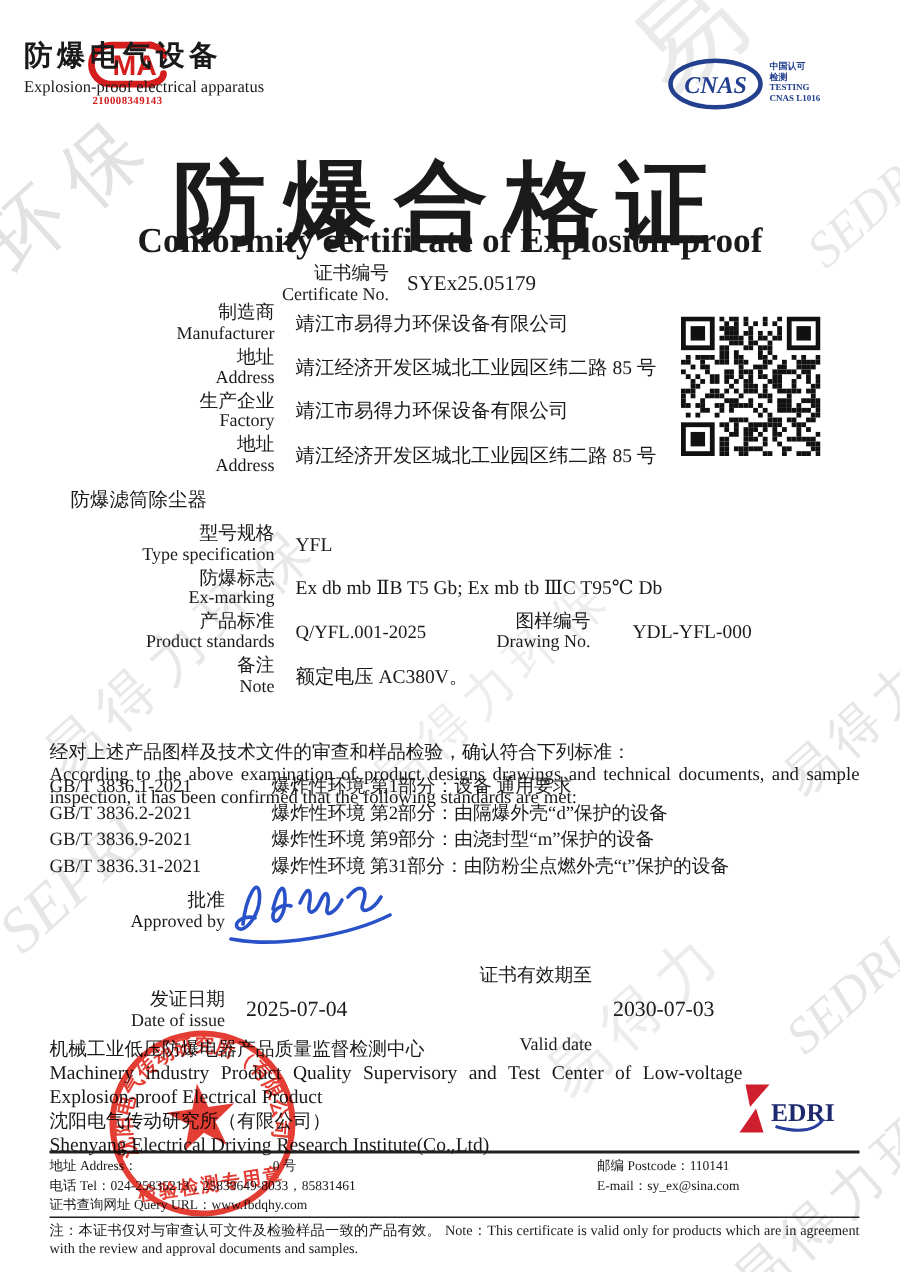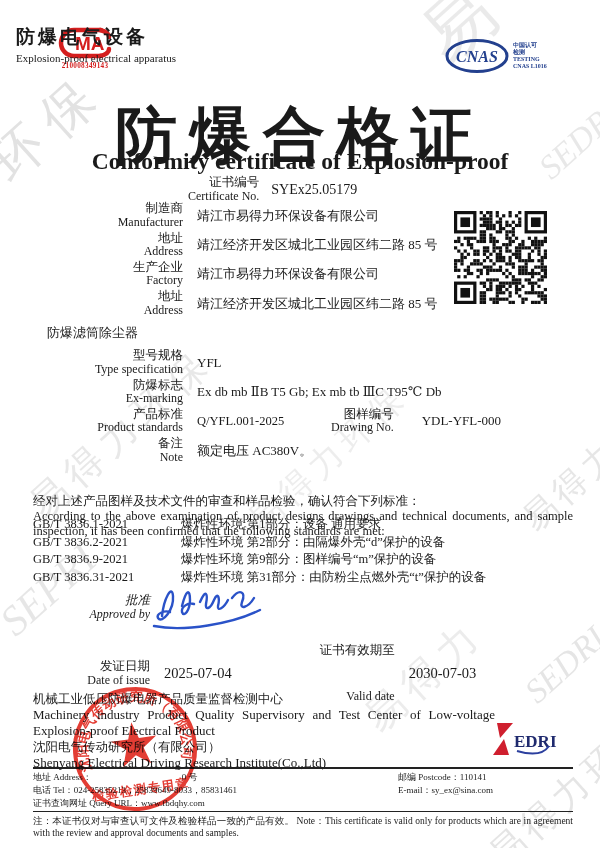--- a/index.html
+++ b/index.html
@@ -46,21 +46,21 @@
   .qr{position:absolute;left:454px;top:211px;z-index:1;}
   
   .intro{position:absolute;left:33px;top:466px;width:540px;z-index:1;margin-top:28px;}
   .intro .cn{font-size:12.5px;line-height:15px;}
   .intro .en{font-size:12.5px;line-height:15px;text-align:justify;}
   .stds{position:absolute;left:33px;top:516px;z-index:1;}
   .std{display:flex;align-items:center;height:17.6px;font-size:12.5px;}
   .std .code{width:140px;}
   .std .desc{margin-left:8px;}
   
-  .approve{position:absolute;left:33px;top:594px;display:flex;align-items:center;z-index:1;font-style:italic;}
+  .approve{position:absolute;left:33px;top:594px;display:flex;align-items:center;z-index:1;}
   .approve .lcell2{width:117px;display:flex;justify-content:flex-end;}
   .sig{position:absolute;left:148px;top:576px;z-index:2;}
   .dates{position:absolute;left:33px;top:644px;display:flex;align-items:center;z-index:1;}
   .dates .lcell2{width:117px;display:flex;justify-content:flex-end;}
   .dates .dv{margin-left:14px;font-size:14.5px;}
   .dates .vlbl{margin-left:88px;gap:32px;}
   
   .org{position:absolute;left:33px;top:692px;width:482px;z-index:1;}
   .org .cn1{font-size:12.5px;line-height:15px;}
   .org .en1{font-size:13px;line-height:15.5px;text-align:justify;width:462px;}
@@ -571,21 +571,21 @@
     <div class="std">
         <span class="code">GB/T 3836.1-2021</span>
         <span class="desc">爆炸性环境 第1部分：设备 通用要求</span>
       </div>
     <div class="std">
         <span class="code">GB/T 3836.2-2021</span>
         <span class="desc">爆炸性环境 第2部分：由隔爆外壳“d”保护的设备</span>
       </div>
     <div class="std">
         <span class="code">GB/T 3836.9-2021</span>
-        <span class="desc">爆炸性环境 第9部分：图样编号“m”保护的设备</span>
+        <span class="desc">爆炸性环境 第9部分：由浇封型“m”保护的设备</span>
       </div>
     <div class="std">
         <span class="code">GB/T 3836.31-2021</span>
         <span class="desc">爆炸性环境 第31部分：由防粉尘点燃外壳“t”保护的设备</span>
       </div>
   </div>
 
   <div class="approve">
     <span class="lcell2">
         <span class="lbl">

